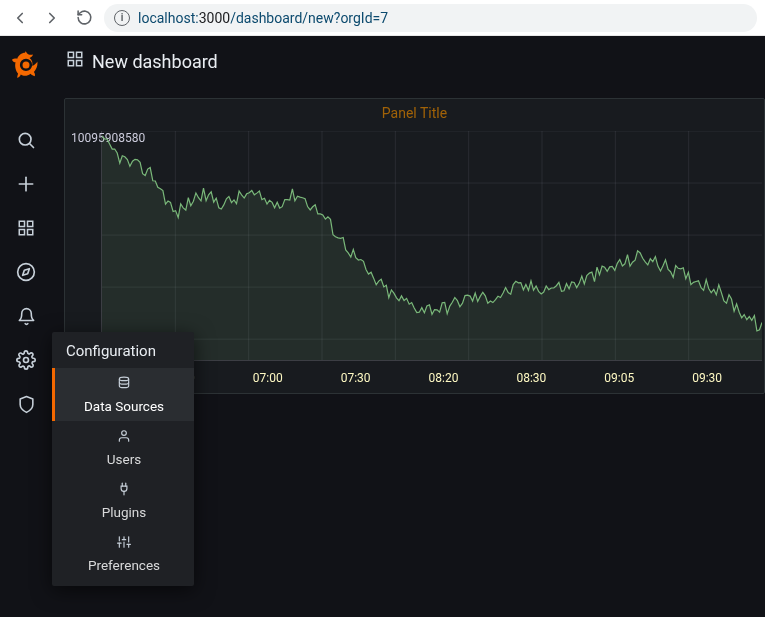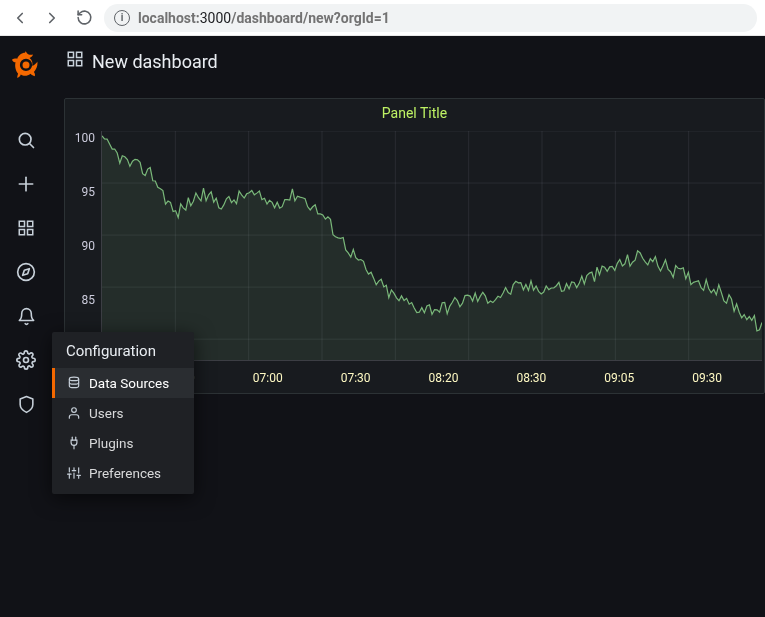--- a/index.html
+++ b/index.html
@@ -40,21 +40,21 @@
     color: #202124;
   }
   .address-bar .info-icon {
     width: 16px; height: 16px;
     border: 1.5px solid #5f6368;
     border-radius: 50%;
     display: flex; align-items: center; justify-content: center;
     font-size: 10px; font-weight: bold;
     color: #5f6368;
   }
-  .url-text .dim { color: #737373; font-weight: bold; }
+  .url-text .dim { color: #0c4a6e; }
   
   .app {
     display: flex;
     height: calc(100% - 36px);
     background: #111217;
   }
   .sidebar {
     width: 52px;
     background: #111217;
     display: flex;
@@ -97,31 +97,31 @@
   }
   .panel {
     background: #181b1f;
     border: 1px solid #2c3235;
     border-radius: 2px;
     padding-top: 6px;
   }
   .panel-title {
     text-align: center;
     font-size: 14px;
-    color: #bef264;
+    color: #a16207;
     padding-bottom: 6px;
   }
   .chart-area {
     display: flex;
     padding: 4px 2px 4px 6px;
   }
   .y-axis {
     width: 30px;
     display: flex;
-    flex-direction: column;
+    flex-direction: row;
     justify-content: space-between;
     font-size: 12px;
     color: #ccccdc;
     text-align: right;
     padding-right: 6px;
     height: 230px;
   }
   .plot {
     flex: 1;
     position: relative;
@@ -159,20 +159,21 @@
   }
   .flyout-item {
     display: flex;
     align-items: center;
     gap: 8px;
     padding: 7px 12px 7px 14px;
     font-size: 13.5px;
     color: #d8d9da;
     cursor: pointer;
     position: relative;
+    flex-direction: column;
   }
   .flyout-item.active {
     background: #2a2d31;
     color: #fff;
   }
   .flyout-item.active::before {
     content: "";
     position: absolute;
     left: 0; top: 0; bottom: 0;
     width: 3px;
@@ -196,21 +197,21 @@
   </div>
   <div class="nav-btn">
     <svg width="17" height="17" viewBox="0 0 24 24" fill="none" stroke="#5f6368" stroke-width="2.2" stroke-linecap="round" stroke-linejoin="round">
         <path d="M3 12a9 9 0 1 0 3-6.7L3 8"></path>
         <polyline points="3 3 3 8 8 8"></polyline>
       </svg>
   </div>
   <div class="address-bar">
     <div class="info-icon">i</div>
     <span class="url-text">
-      <span class="dim">localhost:</span><span>3000</span><span class="dim">/dashboard/new?orgId=1</span>
+      <span class="dim">localhost:</span><span>3000</span><span class="dim">/dashboard/new?orgId=7</span>
     </span>
   </div>
 </div>
 
 <div class="app">
 
   <div class="sidebar">
     <div class="logo">
       <svg viewBox="0 0 32 32">
           <path fill="#f46800" d="M16 2c2 4 6 4 8 3-1 3-4 4-4 4 3 2 4 6 3 9 4-1 6-5 6-5 1 7-4 12-4 12 2 2 1 5 1 5-3-1-5-3-5-3-3 3-8 3-11 1-1 3-4 4-4 4 0-3 1-5 1-5C4 24 3 18 4 14c-3 0-4-3-4-3 3-2 6-1 6-1 1-4 5-7 9-7 0-2 1-1 1-1zM16 10a7 7 0 100 14 7 7 0 000-14zm0 3a4 4 0 110 8 4 4 0 010-8z"></path>

